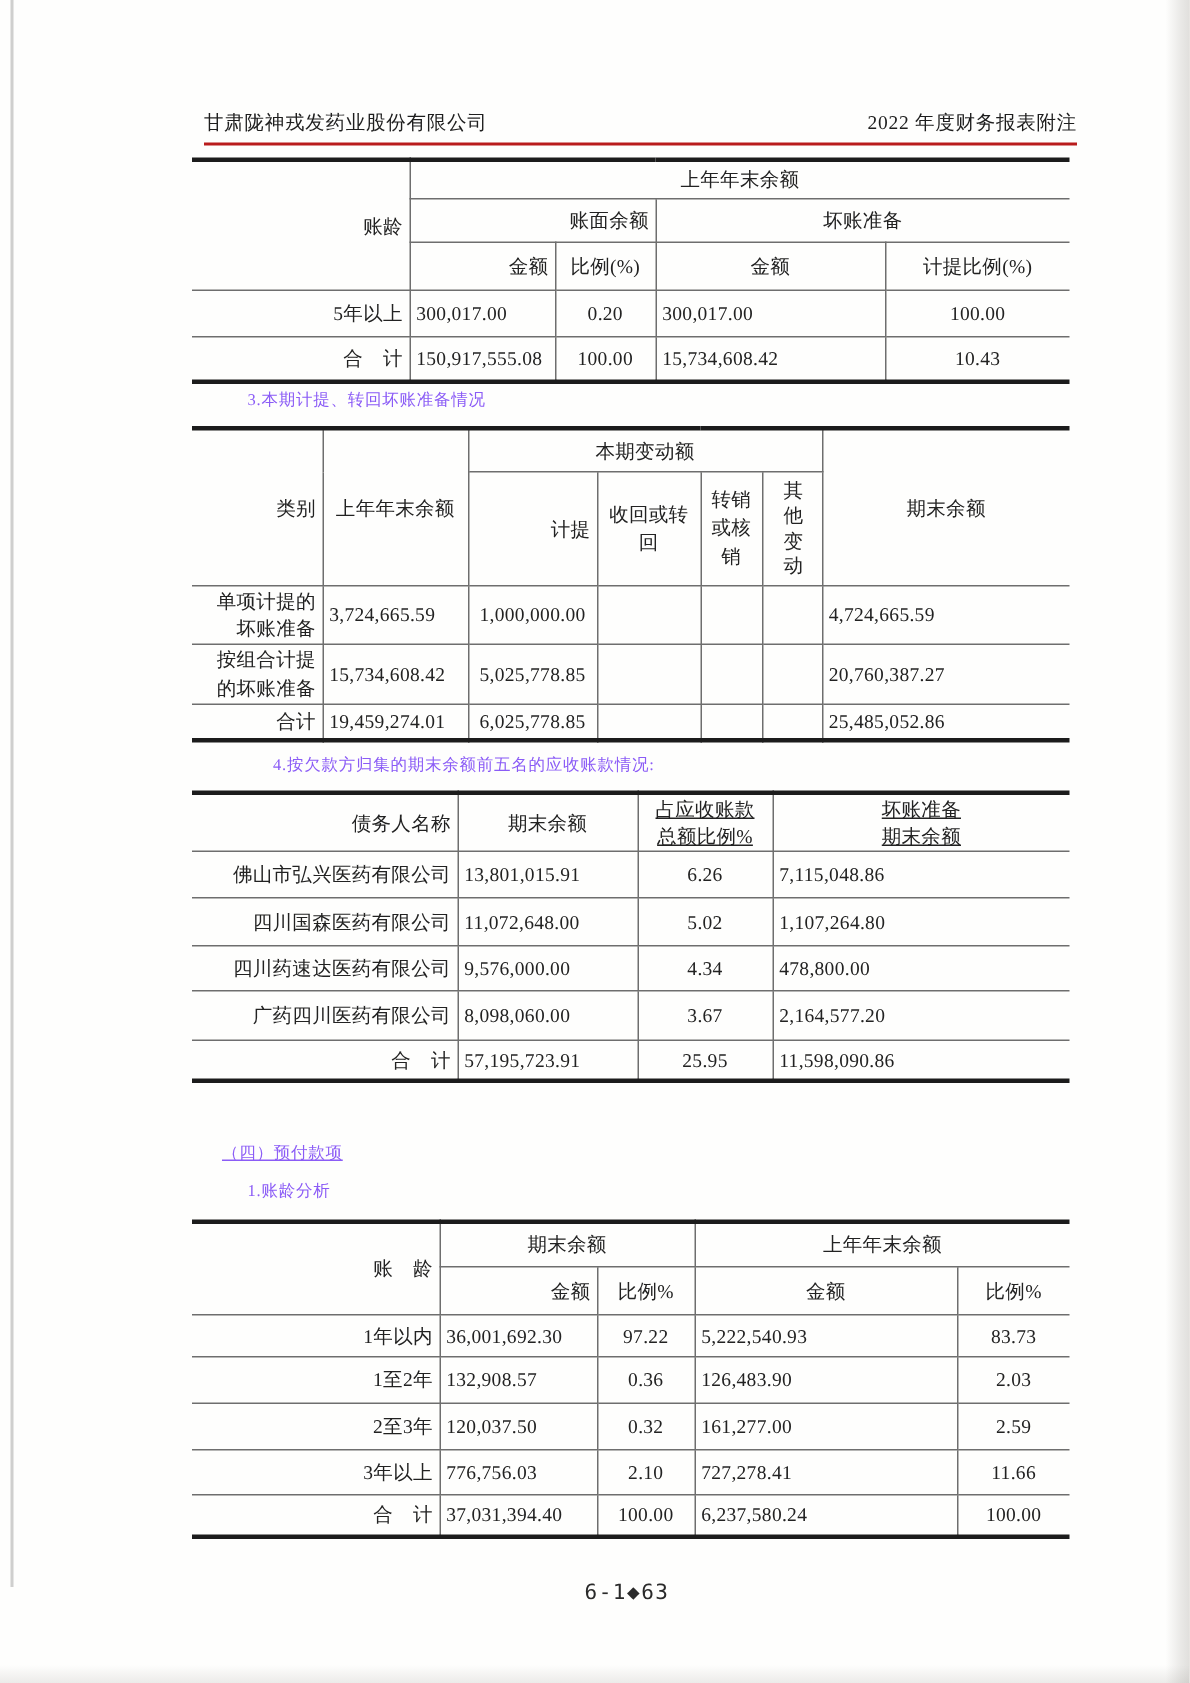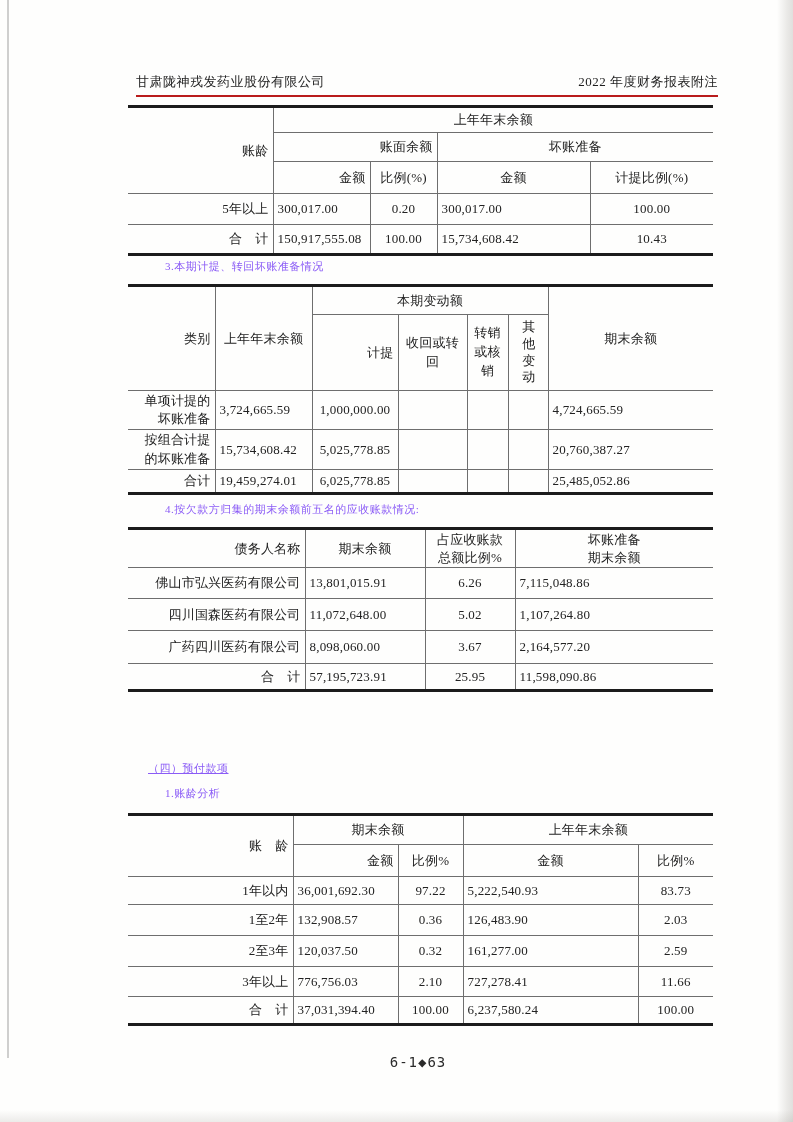--- a/index.html
+++ b/index.html
@@ -45,35 +45,35 @@
   .num { }
   .pr14 { padding-right:14px !important; }
   .pr10 { padding-right:10px !important; }
   .pr8  { padding-right:8px !important; }
   .wrap { word-break:break-all; line-height:1.4; }
   .sp { letter-spacing:2px; }
 
   .vw14 { width:15px;  margin:0 auto; word-break:break-all; line-height:1.3; text-align:right; }
   .vw28 { width:28px;  margin:0 auto; word-break:break-all; line-height:1.45; text-align:center; }
   .vw56 { width:58px;  margin:0 auto; word-break:break-all; line-height:1.45; text-align:center; }
-  .w2l  { line-height:1.35; }
+  .w2l  { line-height:1.35;text-decoration:underline; }
 
   
   tr.rh24 { height:24px; } tr.rh26 { height:26px; } tr.rh27 { height:27px; }
   tr.rh28 { height:28px; } tr.rh29 { height:29px; } tr.rh30 { height:30px; }
   tr.rh31 { height:31px; } tr.rh32 { height:32px; } tr.rh33 { height:33px; }
   tr.rh38 { height:38px; } tr.rh42 { height:42px; }
   tr.rh76 { height:76px; }
 
   .t1 { top:105px; }
   .t2 { top:284px; }
   .t3 { top:527px; }
   .t4 { top:813px; }
   .h-s3 { left:165px; top:259px; }
-  .h-s4 { left:165px; top:502px;text-align:right; }
+  .h-s4 { left:182px; top:502px;text-align:right; }
   .h-s5 { left:148px; top:761px;text-decoration:underline; }
   .h-s6 { left:165px; top:786px; }
 
   .page-footer {
     position:absolute; left:48px; top:1054px; width:740px; text-align:center;
     font-family:"DejaVu Sans Mono", monospace; font-size:14px; letter-spacing:1px; color:#2a2a2a;
   }
 </style>
 </head>
 <body>
@@ -217,20 +217,26 @@
       <td class="num pr10">13,801,015.91</td>
       <td class="ctr">6.26</td>
       <td class="num pr10">7,115,048.86</td>
     </tr>
     <tr class="rh32">
       <td class="lbl" style="padding-left:6px">四川国森医药有限公司</td>
       <td class="num pr10">11,072,648.00</td>
       <td class="ctr">5.02</td>
       <td class="num pr10">1,107,264.80</td>
     </tr>
+    <tr class="rh30">
+      <td class="lbl" style="padding-left:6px">四川药速达医药有限公司</td>
+      <td class="num pr10">9,576,000.00</td>
+      <td class="ctr">4.34</td>
+      <td class="num pr10">478,800.00</td>
+    </tr>
     <tr class="rh33">
       <td class="lbl" style="padding-left:6px">广药四川医药有限公司</td>
       <td class="num pr10">8,098,060.00</td>
       <td class="ctr">3.67</td>
       <td class="num pr10">2,164,577.20</td>
     </tr>
     <tr class="rh27">
       <td class="ctr">合　计</td>
       <td class="num pr10">57,195,723.91</td>
       <td class="ctr">25.95</td>

